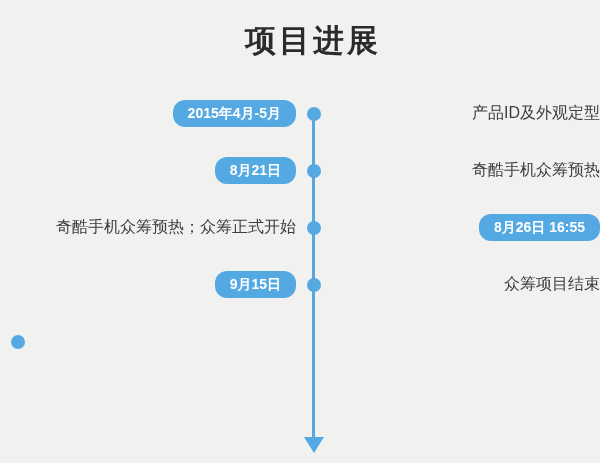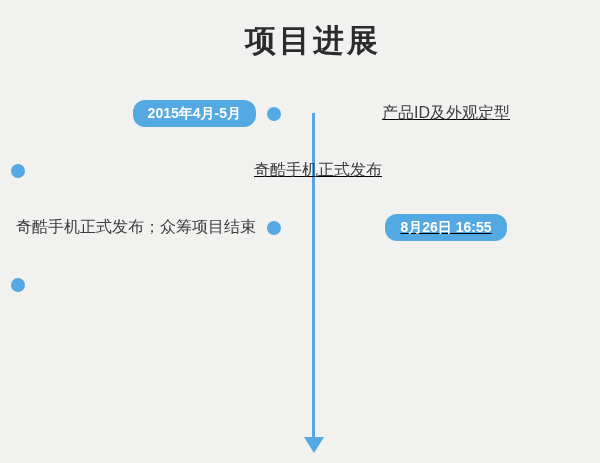--- a/index.html
+++ b/index.html
@@ -58,37 +58,36 @@
     border-top: 16px solid var(--accent);
   }
   .row {
     position: relative;
     display: flex;
     align-items: center;
     height: 57px;
     z-index: 1;
   }
   .cell-left {
-    width: 256px;
+    width: 296px;
     display: flex;
     justify-content: flex-end;
     align-items: center;
   }
   .cell-mid {
     width: 36px;
     display: flex;
     justify-content: center;
     align-items: center;
   }
   .cell-right {
     flex: 1;
     display: flex;
-    justify-content: center;
+    justify-content: flex-end;
     align-items: center;
-    text-decoration: underline;
   }
   .dot {
     width: 14px;
     height: 14px;
     border-radius: 50%;
     background: var(--accent);
   }
   .pill {
     display: inline-block;
     background: var(--accent);
@@ -126,40 +125,54 @@
       <div class="cell-mid">
           <span class="dot"></span>
         </div>
       <div class="cell-right">
         <span class="milestone">产品ID及外观定型</span>
       </div>
     </div>
 
 
     <div class="row">
+      <div class="cell-left">
+        <span class="pill">8月21日</span>
+      </div>
       <div class="cell-mid">
           <span class="dot"></span>
         </div>
       <div class="cell-right">
-        <span class="milestone">奇酷手机正式发布</span>
+        <span class="milestone">奇酷手机众筹预热</span>
       </div>
     </div>
 
     <div class="row">
       <div class="cell-left">
-        <span class="milestone">奇酷手机正式发布；众筹项目结束</span>
+        <span class="milestone">奇酷手机众筹预热；众筹正式开始</span>
       </div>
       <div class="cell-mid">
           <span class="dot"></span>
         </div>
       <div class="cell-right">
         <span class="pill">8月26日 16:55</span>
       </div>
     </div>
 
+    <div class="row">
+      <div class="cell-left">
+        <span class="pill">9月15日</span>
+      </div>
+      <div class="cell-mid">
+          <span class="dot"></span>
+        </div>
+      <div class="cell-right">
+        <span class="milestone">众筹项目结束</span>
+      </div>
+    </div>
 
     <div class="row">
       <div class="cell-mid">
           <span class="dot"></span>
         </div>
     </div>
 
   </div>
 </div>
 

